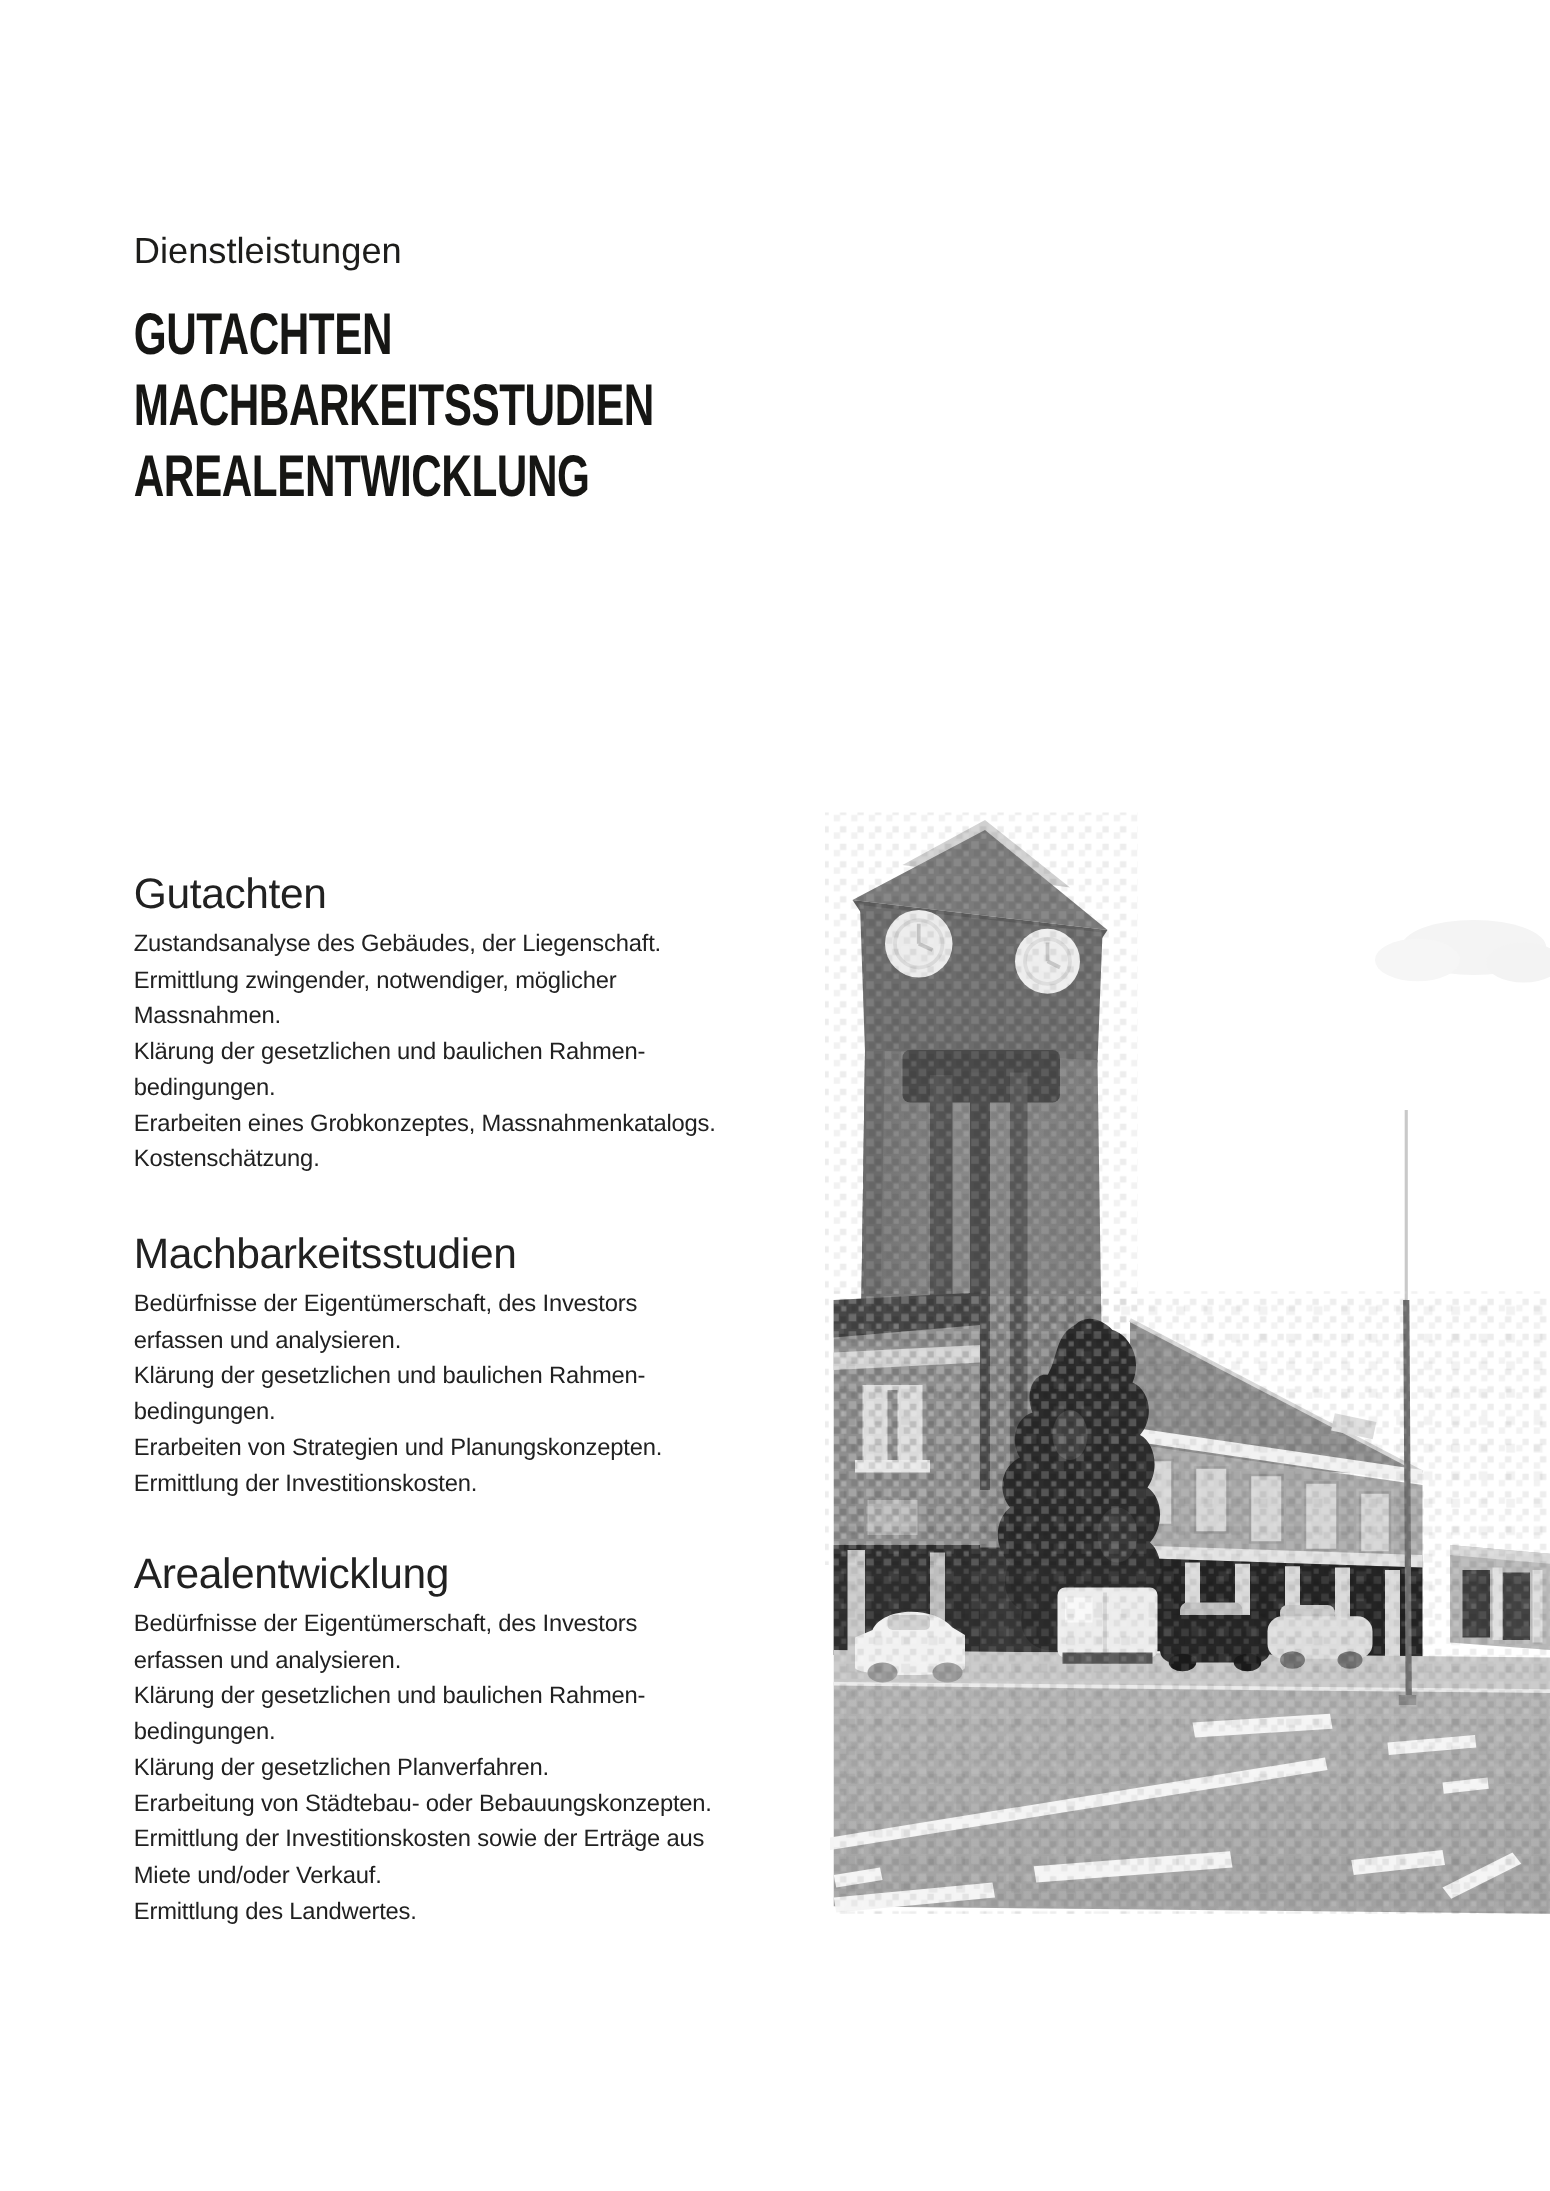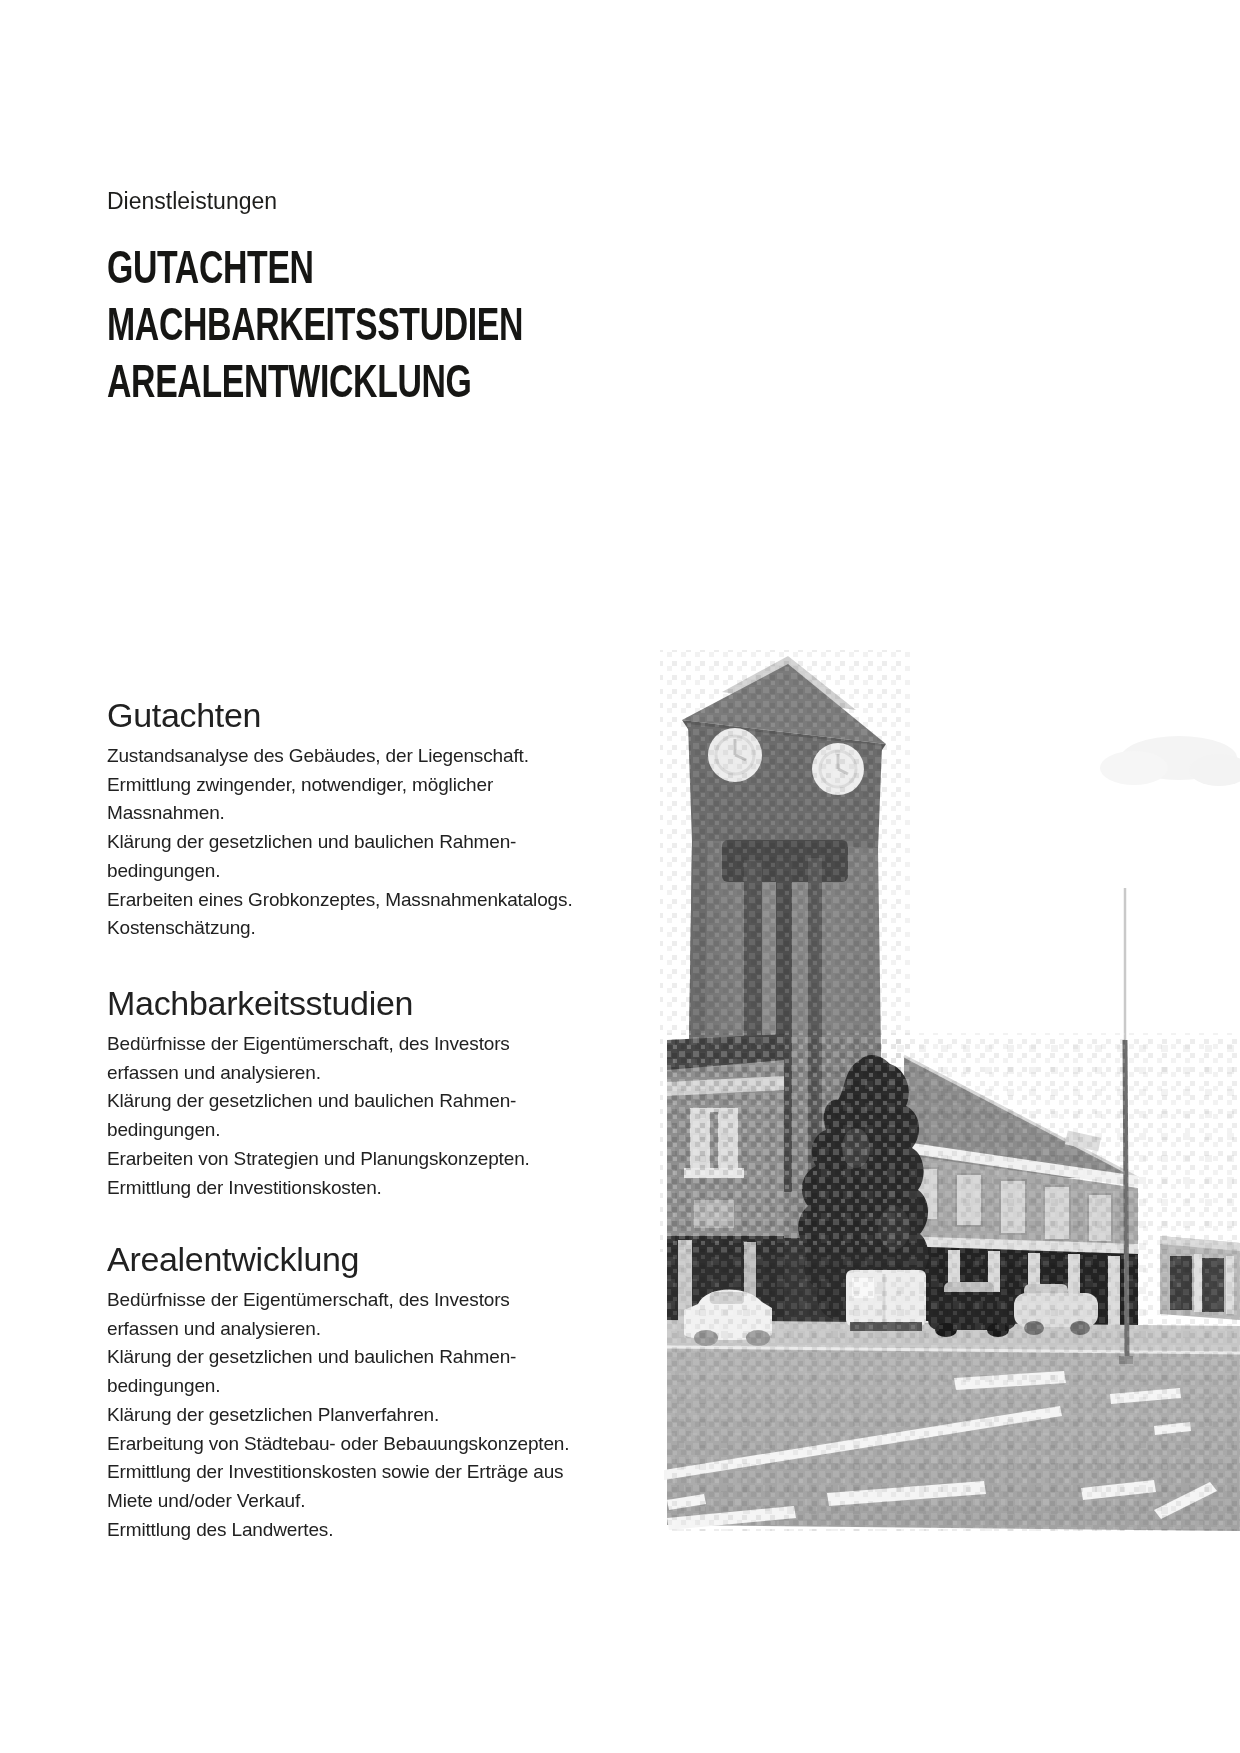--- a/index.html
+++ b/index.html
@@ -3,21 +3,21 @@
 <meta charset="utf-8">
 <style>
   html,body{margin:0;padding:0;}
   body{
     width:1240px;height:1753px;background:#ffffff;position:relative;
     font-family:"Liberation Sans",sans-serif;color:#1d1d1b;overflow:hidden;
   }
   .page{position:absolute;inset:0;}
   .eyebrow{
     position:absolute;left:107px;top:184px;
-    font-size:23px;line-height:34px;color:#1d1d1b;
+    font-size:29px;line-height:34px;color:#1d1d1b;
   }
   .title{
     position:absolute;left:107px;top:238px;
     font-size:47px;font-weight:700;line-height:57px;letter-spacing:-0.5px;
     color:#161614;white-space:pre-line;
     transform:scaleX(0.72);transform-origin:left top;width:660px;
   }
   .section{position:absolute;left:107px;width:500px;}
   .section-heading{
     margin:0 0 6px 0;font-size:34px;font-weight:400;line-height:42px;

